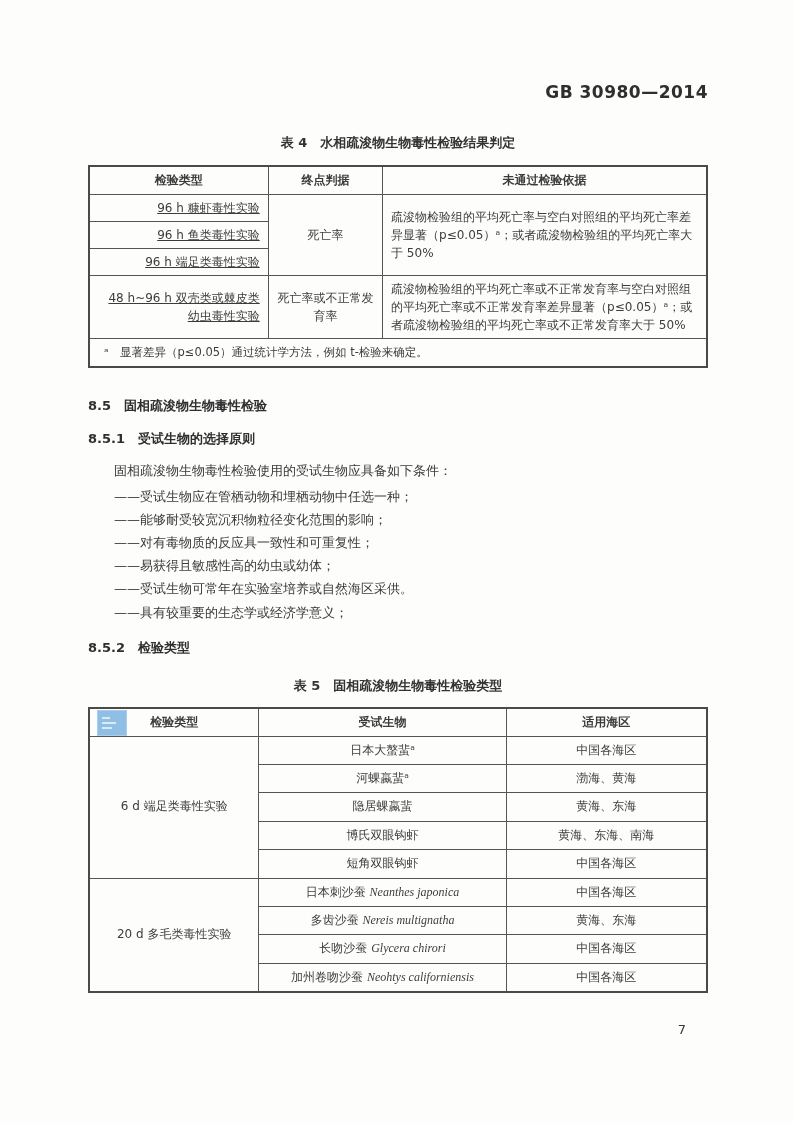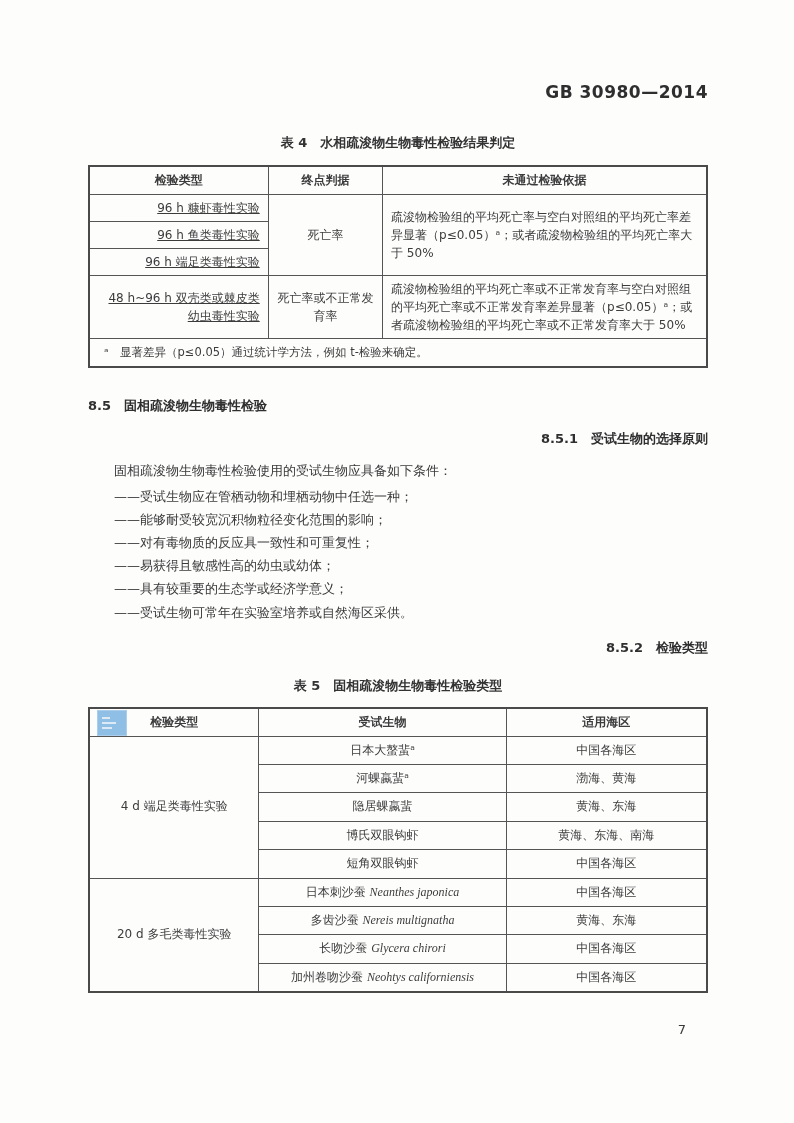--- a/index.html
+++ b/index.html
@@ -29,21 +29,21 @@
   
   .t4 .t4c1 { width:29%; } .t4 .t4c2 { width:18.5%; } .t4 .t4c3 { width:52.5%; }
   .t4 td { padding:4px 8px; line-height:1.5; }
   .t4 td.c1 { text-align:right; height:27px;text-decoration:underline; }
   .t4 td.center { text-align:center; }
   .t4 td.crit { text-align:left; }
   .t4 td.footnote { font-size:11.5px; padding:5px 8px 6px 14px; line-height:1.4; }
 
   
   .h2 { font-weight:bold; font-size:13px; color:#2f2f2f; margin-top:29px; }
-  .h3 { font-weight:bold; font-size:13px; color:#2f2f2f; margin-top:15px;text-align:right; }
+  .h3 { font-weight:bold; font-size:13px; color:#2f2f2f; margin-top:15px; }
   .para { font-size:13px; line-height:1.6; margin-top:13px; text-indent:2em; }
   .bullets { margin-top:3px; }
   .bullet { font-size:13px; line-height:1.78; padding-left:2em; }
 
   
   .t5title { margin-top:20px; margin-bottom:12px; }
   .t5 .t5c1 { width:27.5%; } .t5 .t5c2 { width:40%; } .t5 .t5c3 { width:32.5%; }
   .t5 td { padding:5px 9px; line-height:1.45; text-align:center; height:25px; }
   .t5 td.group { vertical-align:middle; }
   .latin { font-style:italic; font-family:"Liberation Serif","DejaVu Serif",serif; }
@@ -112,22 +112,22 @@
 
     <div class="h2">8.5　固相疏浚物生物毒性检验</div>
     <div class="h3">8.5.1　受试生物的选择原则</div>
     <div class="para">固相疏浚物生物毒性检验使用的受试生物应具备如下条件：</div>
 
     <div class="bullets">
       <div class="bullet">——受试生物应在管栖动物和埋栖动物中任选一种；</div>
       <div class="bullet">——能够耐受较宽沉积物粒径变化范围的影响；</div>
       <div class="bullet">——对有毒物质的反应具一致性和可重复性；</div>
       <div class="bullet">——易获得且敏感性高的幼虫或幼体；</div>
+      <div class="bullet">——受试生物可常年在实验室培养或自然海区采供。</div>
       <div class="bullet">——具有较重要的生态学或经济学意义；</div>
-      <div class="bullet">——受试生物可常年在实验室培养或自然海区采供。</div>
     </div>
 
     <div class="h3">8.5.2　检验类型</div>
 
     <div class="table-title t5title">表 5　固相疏浚物生物毒性检验类型</div>
 
     <table class="t5">
       <colgroup>
           <col class="t5c1">
           <col class="t5c2">
@@ -138,21 +138,21 @@
           <th class="rel">
             <span class="stamp"></span>
             <span>检验类型</span>
           </th>
           <th>受试生物</th>
           <th>适用海区</th>
         </tr>
       </thead>
       <tbody>
         <tr>
-          <td class="group" rowspan="5">4 d 端足类毒性实验</td>
+          <td class="group" rowspan="5">6 d 端足类毒性实验</td>
           <td><span>日本大螯蜚ᵃ</span><span class="latin"></span></td>
           <td>中国各海区</td>
         </tr>
         <tr>
           <td><span>河蜾蠃蜚ᵃ</span><span class="latin"></span></td>
           <td>渤海、黄海</td>
         </tr>
         <tr>
           <td><span>隐居蜾蠃蜚</span><span class="latin"></span></td>
           <td>黄海、东海</td>

